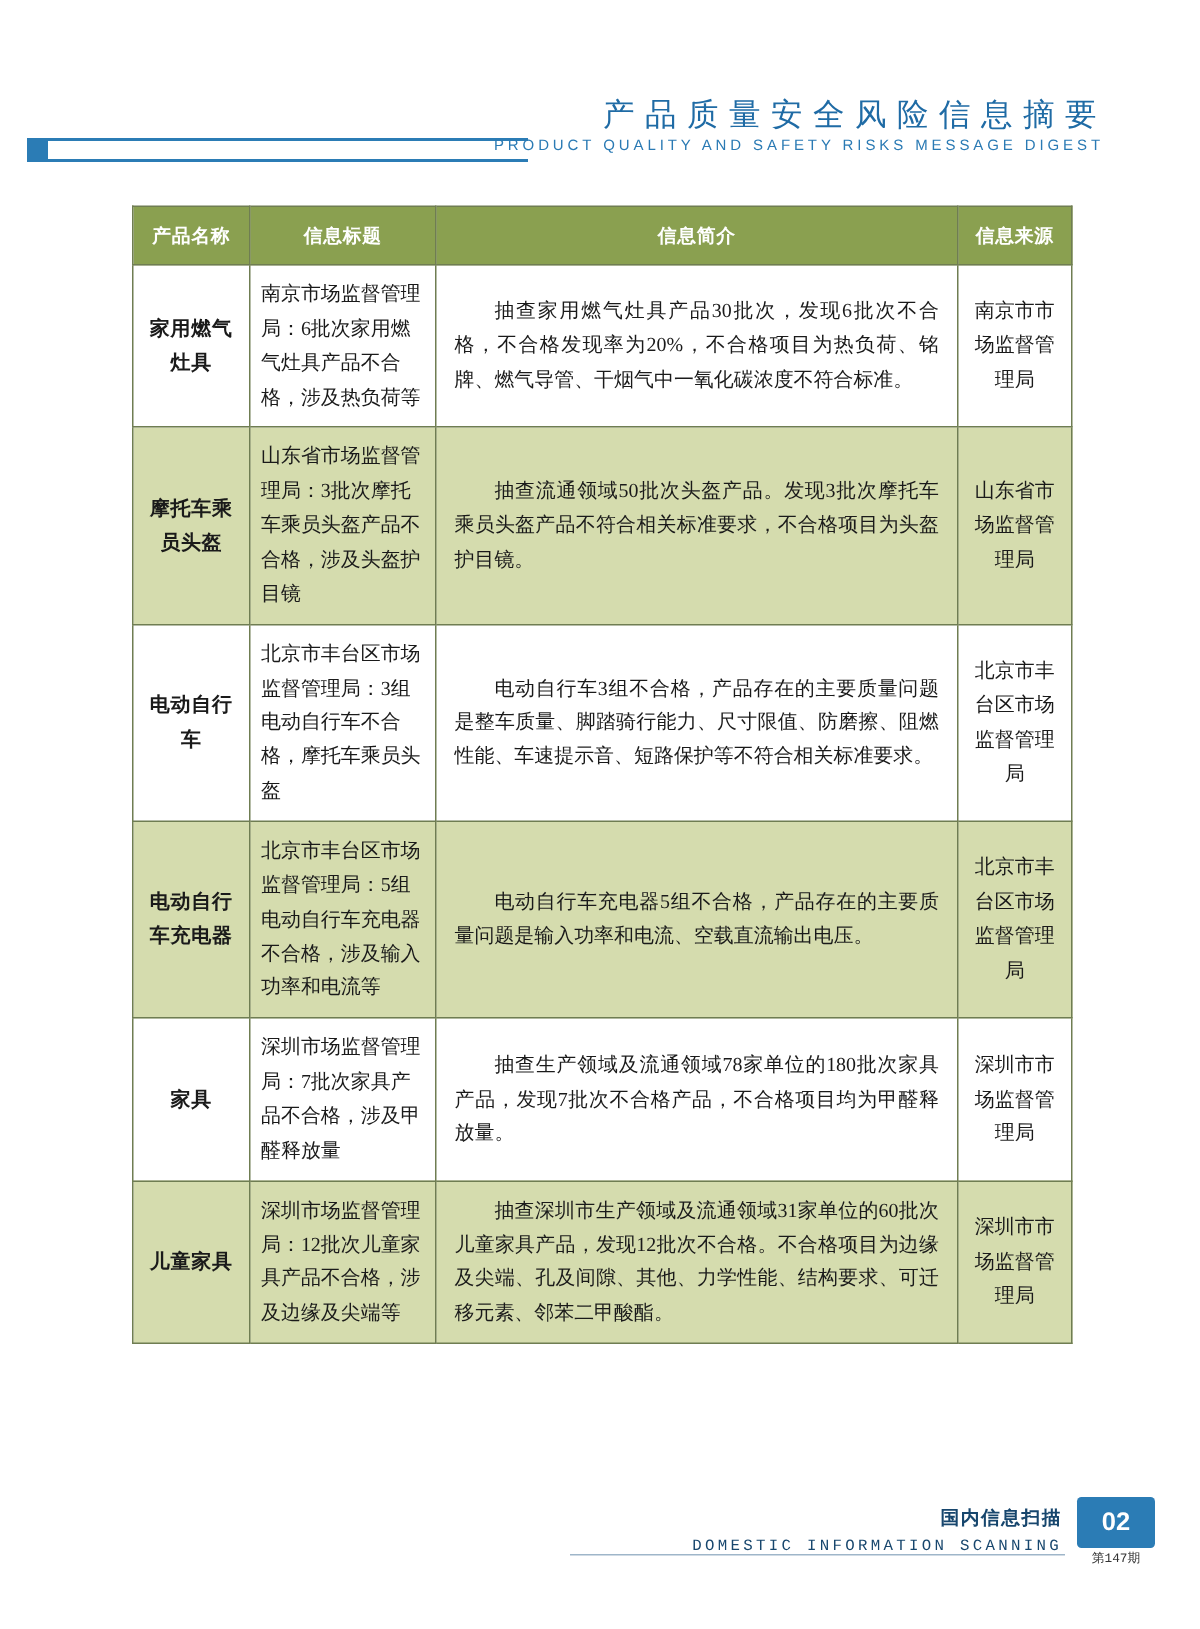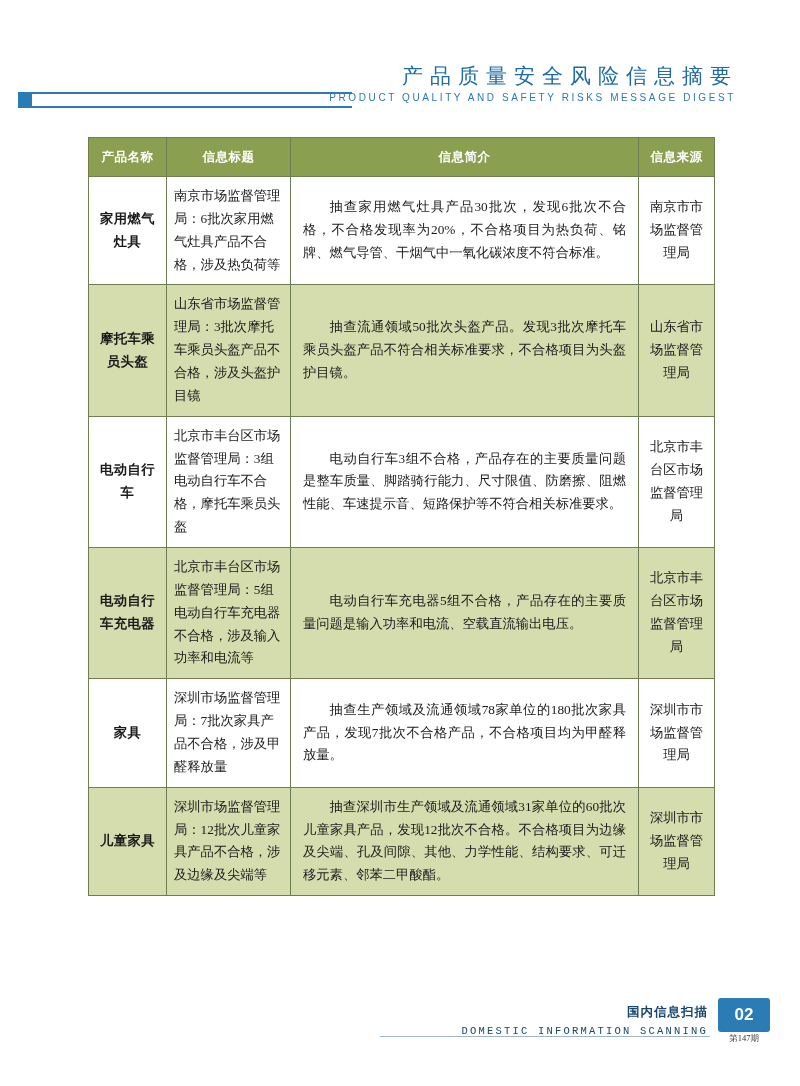--- a/index.html
+++ b/index.html
@@ -182,21 +182,21 @@
     text-align: center;
     line-height: 34px;
     border-radius: 3px;
   }
   .footer-issue {
     position: absolute;
     right: 30px;
     top: 35px;
     width: 52px;
     text-align: center;
-    font-family: Liberation Serif, serif;
+    font-family: Liberation Mono, monospace;
     font-size: 8.5px;
     color: #333333;
   }
 </style>
 </head>
 <body>
 
 <div class="page-header">
   <div class="header-rule">
     <div class="header-rule-block"></div>

